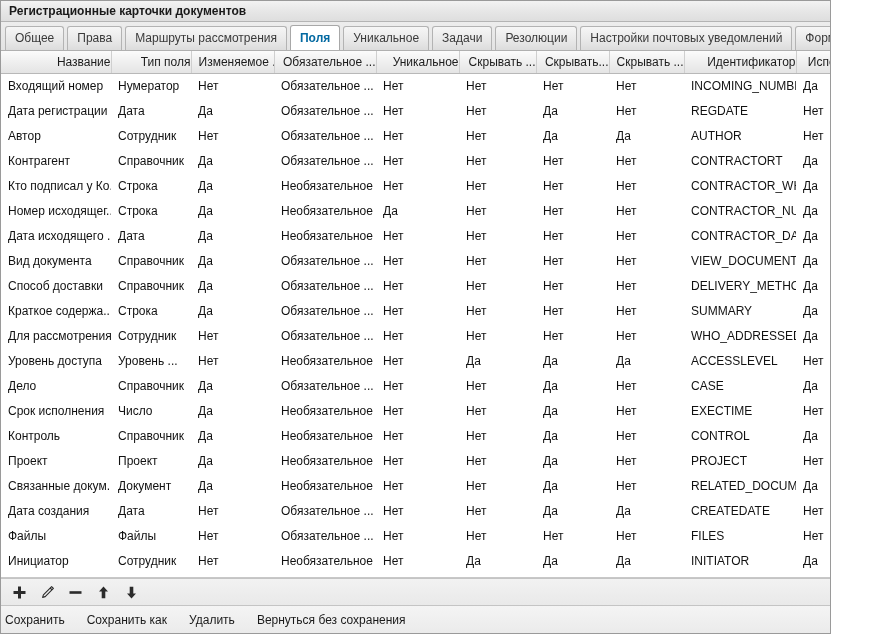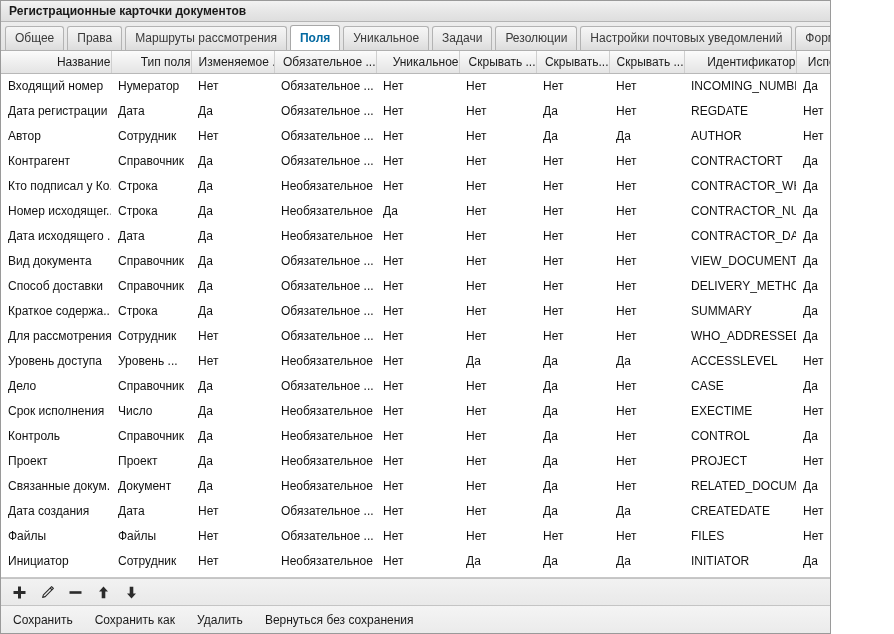--- a/index.html
+++ b/index.html
@@ -153,21 +153,21 @@
   }
   .iconbtn svg { display: block; }
 
   
   .cmdbar {
     height: 27px;
     flex: 0 0 27px;
     background: linear-gradient(to bottom, #f4f4f4 0%, #ebebeb 100%);
     display: flex;
     align-items: center;
-    padding: 0 12px;
+    padding: 0 4px;
     box-sizing: border-box;
     gap: 22px;
   }
   .cmdbar .cmd {
     font-size: 12px;
     color: #1a1a1a;
     white-space: nowrap;
     cursor: default;
     user-select: none;
   }

